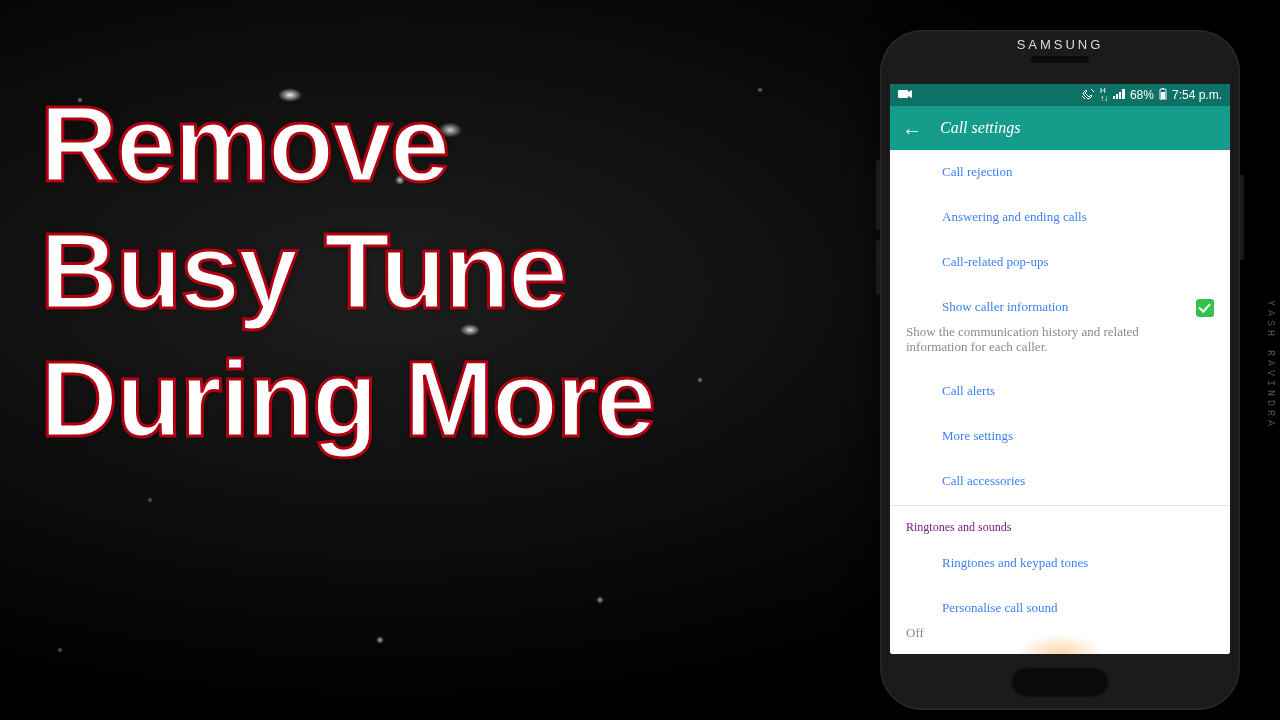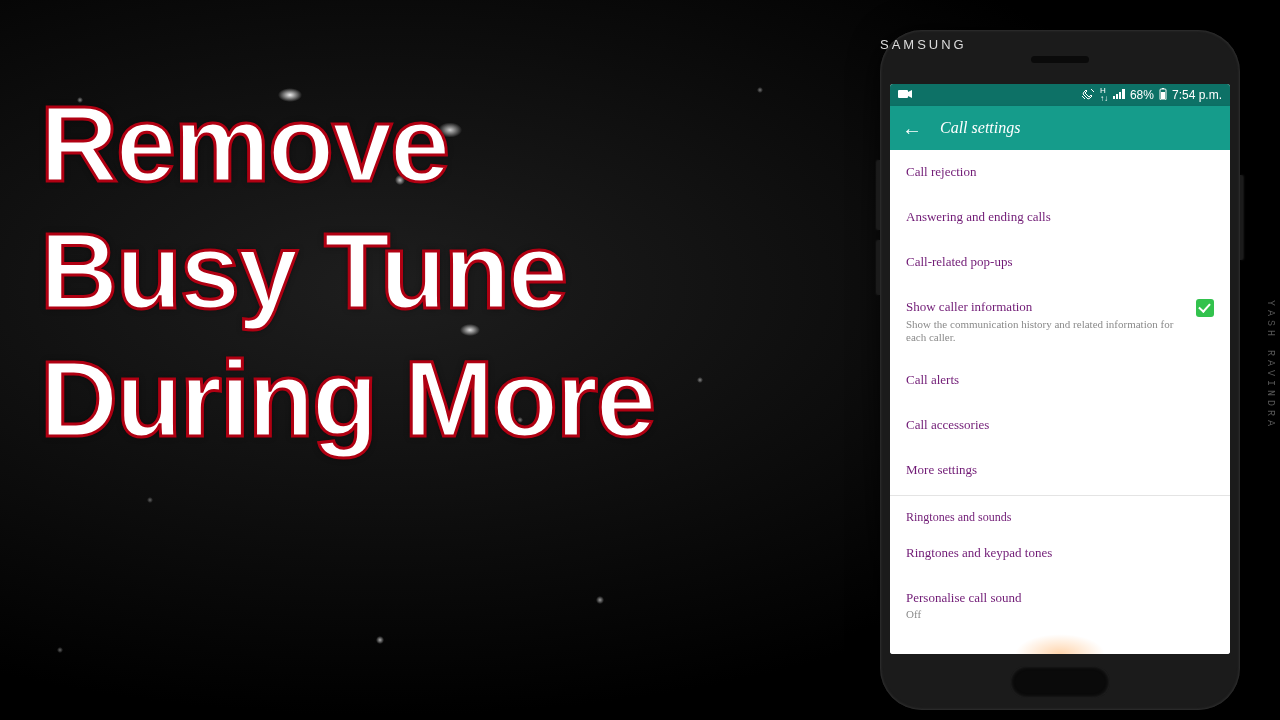--- a/index.html
+++ b/index.html
@@ -80,20 +80,21 @@
   .phone::after { 
     bottom:12px; left:50%; transform:translateX(-50%);
     width:100px; height:32px;
     border-radius:18px;
     background:#0a0a0a;
     box-shadow:inset 0 0 4px #333;
   }
   .brand {
     position:absolute;
     top:7px; left:0; right:0;
+    text-align:center;
     color:#dcdcdc;
     font-size:13px;
     letter-spacing:3px;
     font-weight:500;
   }
   .vol-btn {
     position:absolute;
     left:-3px;
     width:3px;
     background:#1b1b1b;
@@ -162,22 +163,22 @@
     background:#fff;
     font-family:"Segoe Script","Comic Sans MS",cursive;
   }
   .row {
     padding:14px 16px 14px 16px;
     display:flex;
     align-items:flex-start;
     justify-content:space-between;
   }
   .row-text { flex:1; }
-  .row-title { font-size:13px; color:#701a75; line-height:1.3; }
-  .row-sub { font-size:11px; color:#8a8a8a; margin-top:2px; line-height:1.2; }
+  .row-title { font-size:13px; color:#3b82f6; line-height:1.3;margin-left:36px; }
+  .row-sub { font-size:13px; color:#8a8a8a; margin-top:8px; line-height:1.2; }
   .section-header {
     padding:12px 16px 6px 16px;
     font-size:12px;
     color:#701a75;
   }
   .hr {
     height:1px;
     background:#e4e4e4;
     margin:2px 0;
   }
@@ -289,26 +290,26 @@
         </div>
         <div class="checkbox"></div>
       </div>
       <div class="row">
         <div class="row-text">
             <div class="row-title">Call alerts</div>
           </div>
       </div>
       <div class="row">
         <div class="row-text">
+            <div class="row-title">More settings</div>
+          </div>
+      </div>
+      <div class="row">
+        <div class="row-text">
             <div class="row-title">Call accessories</div>
-          </div>
-      </div>
-      <div class="row">
-        <div class="row-text">
-            <div class="row-title">More settings</div>
           </div>
       </div>
 
       <div class="hr"></div>
       <div class="section-header">Ringtones and sounds</div>
 
       <div class="row">
         <div class="row-text">
             <div class="row-title">Ringtones and keypad tones</div>
           </div>

